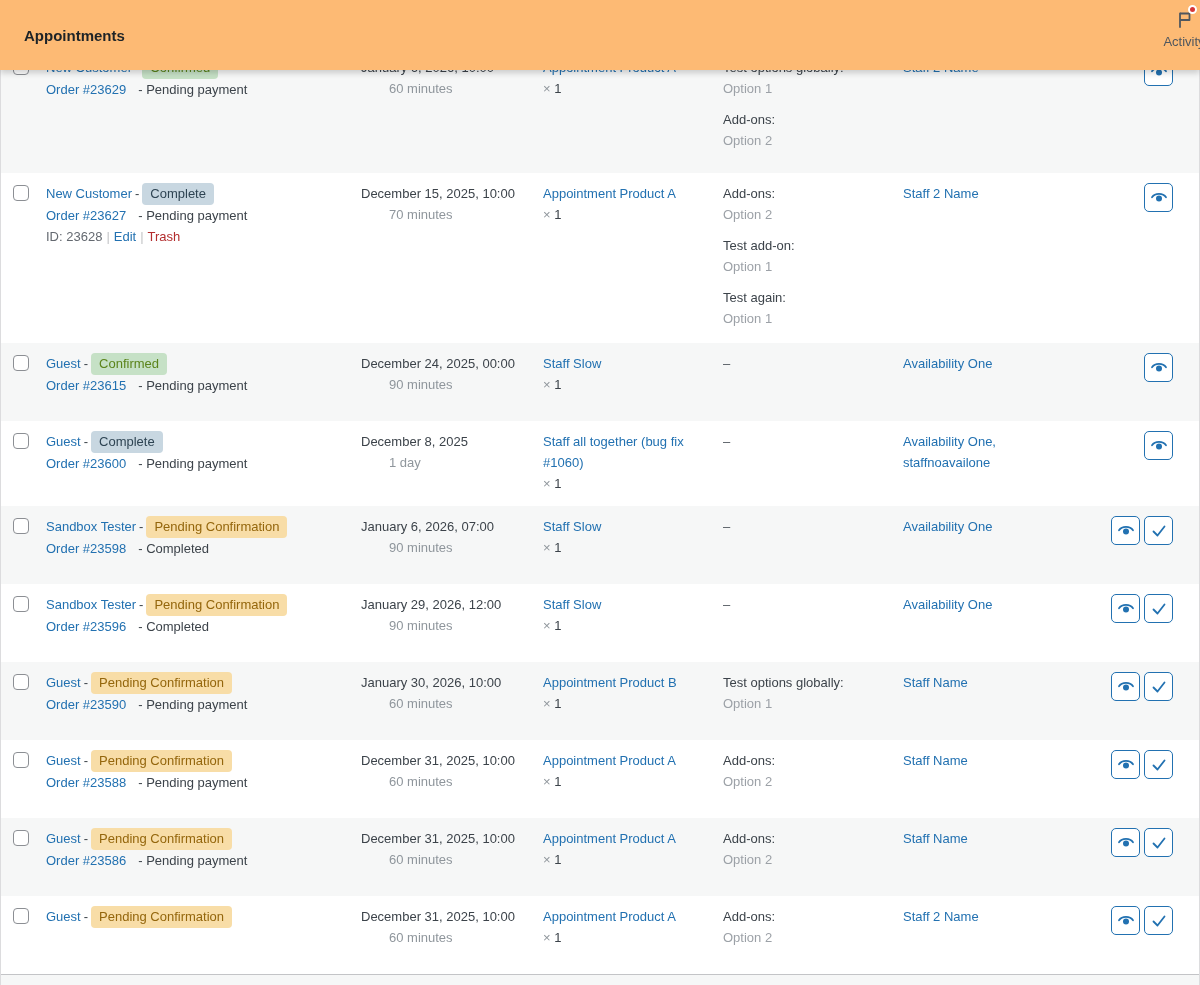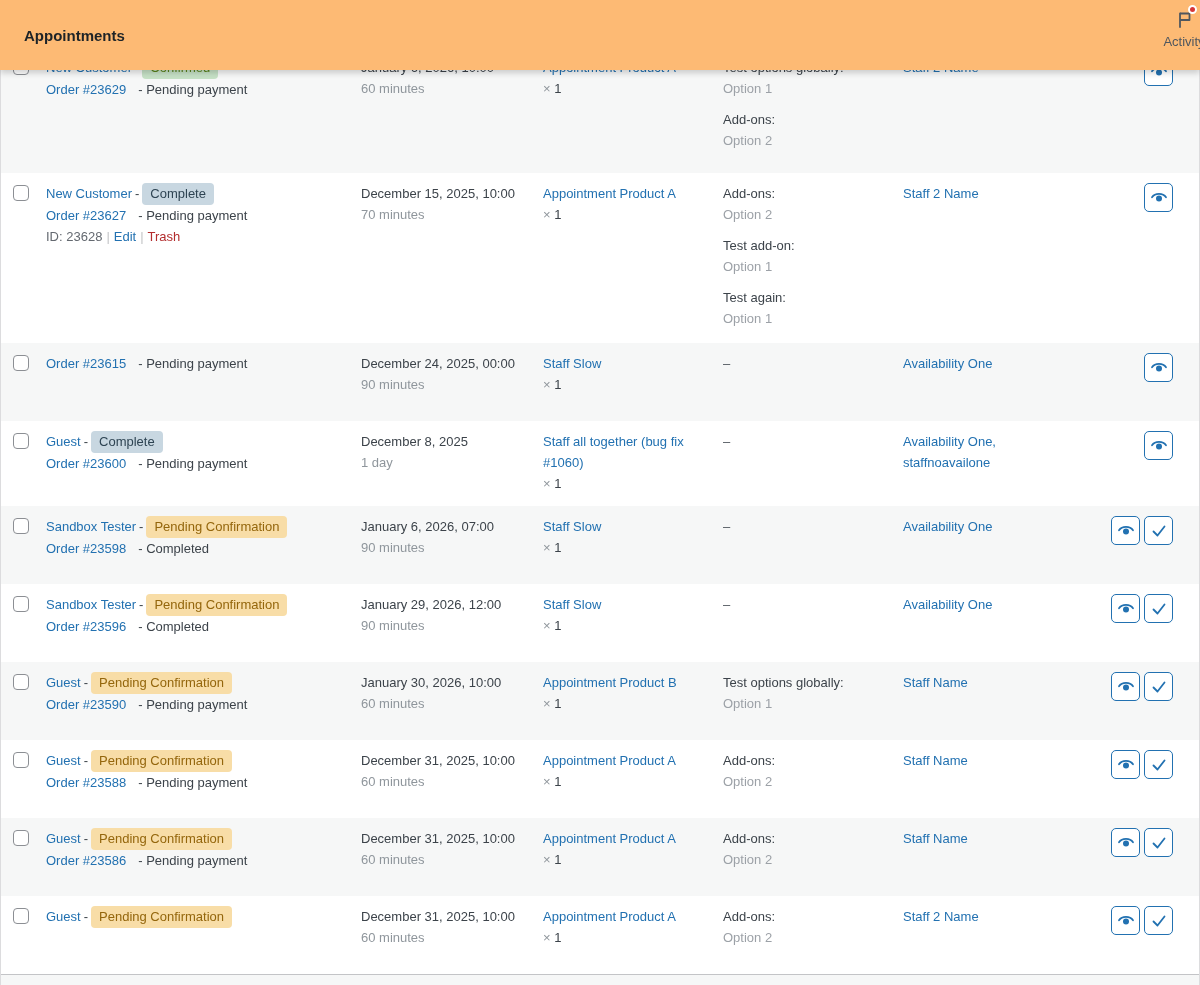--- a/index.html
+++ b/index.html
@@ -32,21 +32,21 @@
 
   a.link { color:#2271b1; text-decoration:none; cursor:pointer;text-align:center; }
   .sep { color:#3c434a; margin:0 3px 0 3px; }
   .badge { display:inline-block; padding:2px 8px 3px; border-radius:4px; line-height:17px; }
   .order-note { margin-left:12px; color:#3c434a; }
   .meta { color:#646970; }
   .meta-sep { color:#c3c4c7; margin:0 4px; }
   a.trash { color:#b32d2e; text-decoration:none; cursor:pointer; }
 
   .date { color:#3c434a; }
-  .duration { color:#8f969c; }
+  .duration { color:#8f969c;margin-left:28px; }
   .qty-x { color:#8f969c; }
   .qty-n { color:#3c434a; }
 
   .addon-group { margin-bottom:10px; }
   .addon-group:last-child { margin-bottom:0; }
   .addon-label { color:#3c434a; }
   .addon-value { color:#9ca1a7; }
   .addon-dash { color:#50575e; }
 
   .actions-cell { display:flex; justify-content:flex-end; gap:4px; padding:10px 26px 0 0; }
@@ -185,20 +185,23 @@
 
     </div>
   </div>
 
   <div class="row striped">
     <div class="cell cb-cell">
       <span class="checkbox"></span>
     </div>
     <div class="cell">
       <div>
+        <a class="link">Guest</a><span class="sep">-</span><span class="badge" style="background: rgb(198, 225, 198); color: rgb(91, 132, 27);">Confirmed</span>
+      </div>
+      <div>
         <a class="link">Order #23615</a><span class="order-note">- Pending payment</span>
       </div>
 
     </div>
     <div class="cell">
       <div class="date">December 24, 2025, 00:00</div>
       <div class="duration">90 minutes</div>
     </div>
     <div class="cell">
       <div><a class="link">Staff Slow</a></div>

